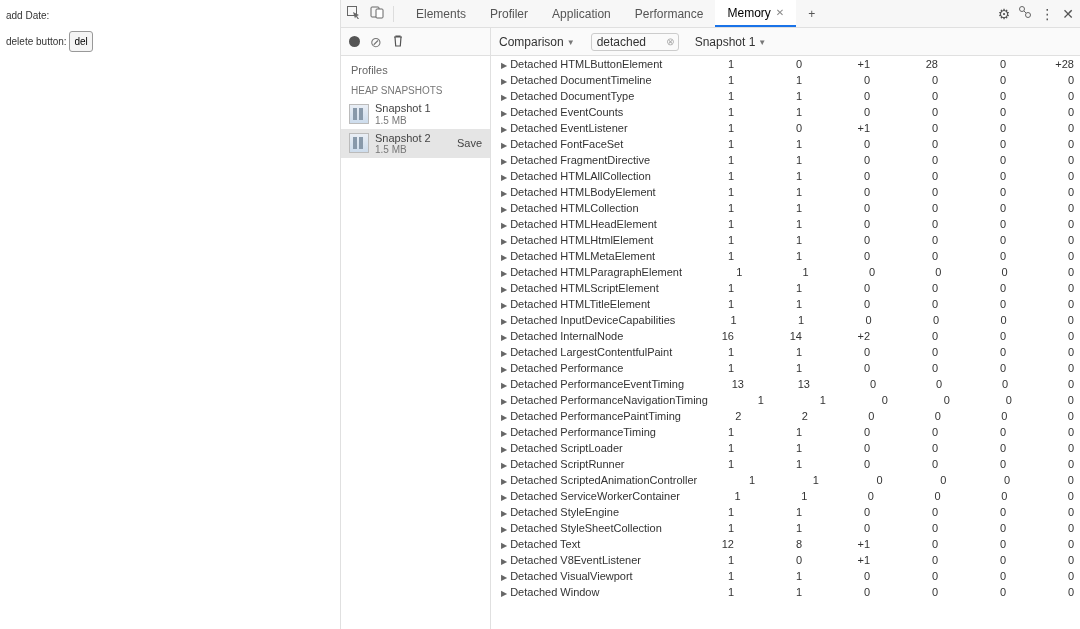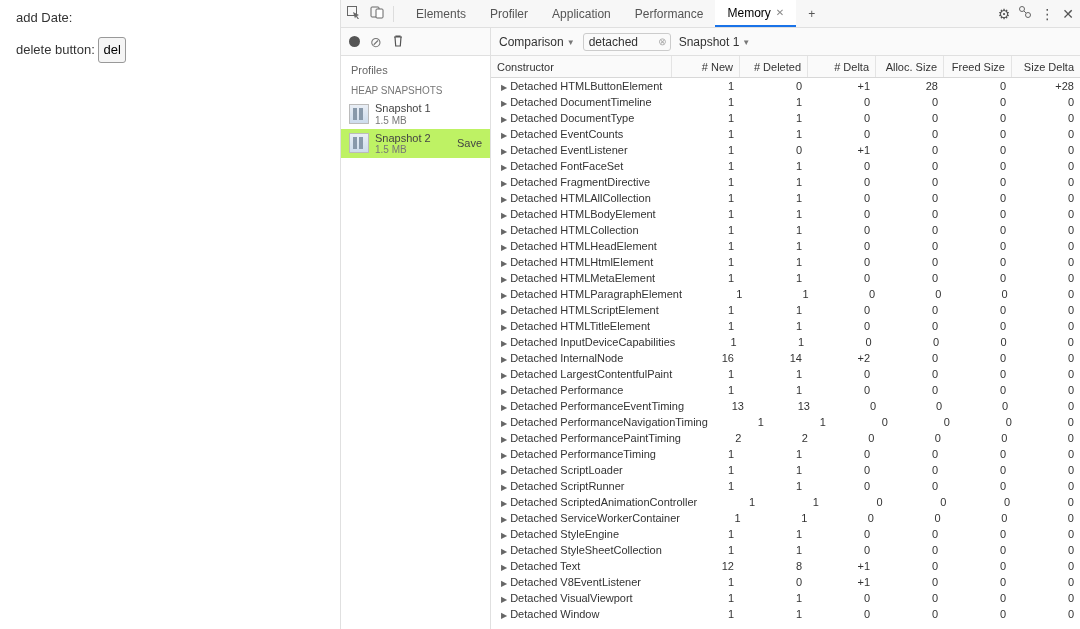--- a/index.html
+++ b/index.html
@@ -1,42 +1,42 @@
 <!DOCTYPE html>
 <html><head>
 <meta charset="utf-8">
 <style>
   *{box-sizing:border-box;margin:0;padding:0}
   body{font-family:-apple-system,BlinkMacSystemFont,"Segoe UI",Arial,sans-serif;font-size:12px;color:#333;background:#fff;width:1080px;height:629px;overflow:hidden;position:relative}
-  .page-left{position:absolute;top:6px;left:16px;font-size:13px;line-height:1.9}
+  .page-left{position:absolute;top:6px;left:6px;font-size:10px;line-height:1.9}
   .page-left .label{margin-bottom:6px}
   .page-left button{font:inherit;border:1px solid #999;background:#f5f5f5;border-radius:3px;padding:0 4px;cursor:pointer}
   .devtools{position:absolute;left:340px;top:0;right:0;bottom:0;border-left:1px solid #e0e0e0;display:flex;flex-direction:column;color:#333}
   .dt-top{display:flex;align-items:center;height:28px;border-bottom:1px solid #e0e0e0;background:#f7f7f7}
   .dt-top .ic{width:24px;text-align:center;color:#555;font-size:13px;cursor:pointer}
   .dt-tabs{display:flex;align-items:stretch;margin-left:6px;height:100%}
   .dt-tab{padding:0 12px;display:flex;align-items:center;color:#555;cursor:pointer;position:relative}
   .dt-tab.active{color:#000;background:#fff;border-bottom:2px solid #1a73e8}
   .dt-tab .x{margin-left:5px;color:#888;font-size:10px}
   .dt-top .right{margin-left:auto;display:flex;align-items:center;padding-right:6px;gap:8px;color:#555;font-size:14px}
   .dt-toolbar{display:flex;align-items:center;height:28px;border-bottom:1px solid #e0e0e0;background:#fafafa}
   .dt-toolbar .pane-left{width:150px;display:flex;align-items:center;padding-left:8px;gap:10px;border-right:1px solid #e0e0e0;height:100%}
   .dt-toolbar .dot{width:11px;height:11px;border-radius:50%;background:#555}
   .dt-toolbar .noslash{font-size:14px;color:#777}
   .dt-toolbar .trash{font-size:13px;color:#555}
-  .dt-toolbar .cmp{margin-left:8px;display:flex;align-items:center;gap:8px}
+  .dt-toolbar .cmp{margin-left:8px;display:flex;align-items:center;gap:16px}
   .dd{color:#333}.dd .tri{font-size:8px;color:#777;vertical-align:middle;margin-left:3px}
   .filter{border:1px solid #ccc;border-radius:3px;padding:1px 18px 1px 5px;width:88px;position:relative}
   .filter .cl{position:absolute;right:3px;top:2px;color:#aaa;font-size:10px}
   .dt-body{flex:1;display:flex;overflow:hidden}
   .profiles{width:150px;border-right:1px solid #e0e0e0;font-size:11px;color:#444}
   .profiles .hdr{padding:8px 10px 6px;color:#666}
   .profiles .sec{padding:3px 10px;color:#777;font-size:10px}
   .snap{display:flex;align-items:center;padding:3px 8px}
-  .snap.sel{background:#bef264}
+  .snap.sel{background:#e5e5e5}
   .snap .thumb{width:20px;height:20px;background:linear-gradient(#e9eef5,#cddcec);border:1px solid #bbb;margin-right:6px;position:relative}
   .snap .thumb::after{content:"";position:absolute;left:3px;top:3px;bottom:3px;width:4px;background:#89a;box-shadow:6px 0 0 #89a}
   .snap .nm{line-height:1.15}
   .snap .sz{color:#777;font-size:10px}
   .snap .save{margin-left:auto;color:#444;cursor:pointer}
   .grid{flex:1;overflow:hidden;display:flex;flex-direction:column}
   .ghead{display:flex;border-bottom:1px solid #d8d8d8;background:#fafafa;height:22px;align-items:center;font-size:11px;color:#333}
   .ghead div{border-right:1px solid #e4e4e4;padding:0 6px;height:100%;display:flex;align-items:center}
   .col-con{flex:1}
   .nc{width:68px;justify-content:flex-end}
@@ -132,29 +132,20 @@
         <div class="thumb"></div>
         <div>
           <div class="nm">Snapshot 2</div>
           <div class="sz">1.5 MB</div>
         </div>
         <span class="save">Save</span>
       </div>
     </div>
 
     <div class="grid">
-      <div class="ghead">
-        <div class="col-con">Constructor</div>
-        <div class="nc"># New</div>
-        <div class="nc"># Deleted</div>
-        <div class="nc"># Delta</div>
-        <div class="nc">Alloc. Size</div>
-        <div class="nc">Freed Size</div>
-        <div class="nc" style="border-right:none">Size Delta</div>
-      </div>
       <div class="rows" id="rows">
           <div class="row">
             <div class="con"><span class="tri">▶</span>Detached HTMLButtonElement</div>
             <div class="nc">1</div>
             <div class="nc">0</div>
             <div class="nc">+1</div>
             <div class="nc">28</div>
             <div class="nc">0</div>
             <div class="nc">+28</div>
           </div>

